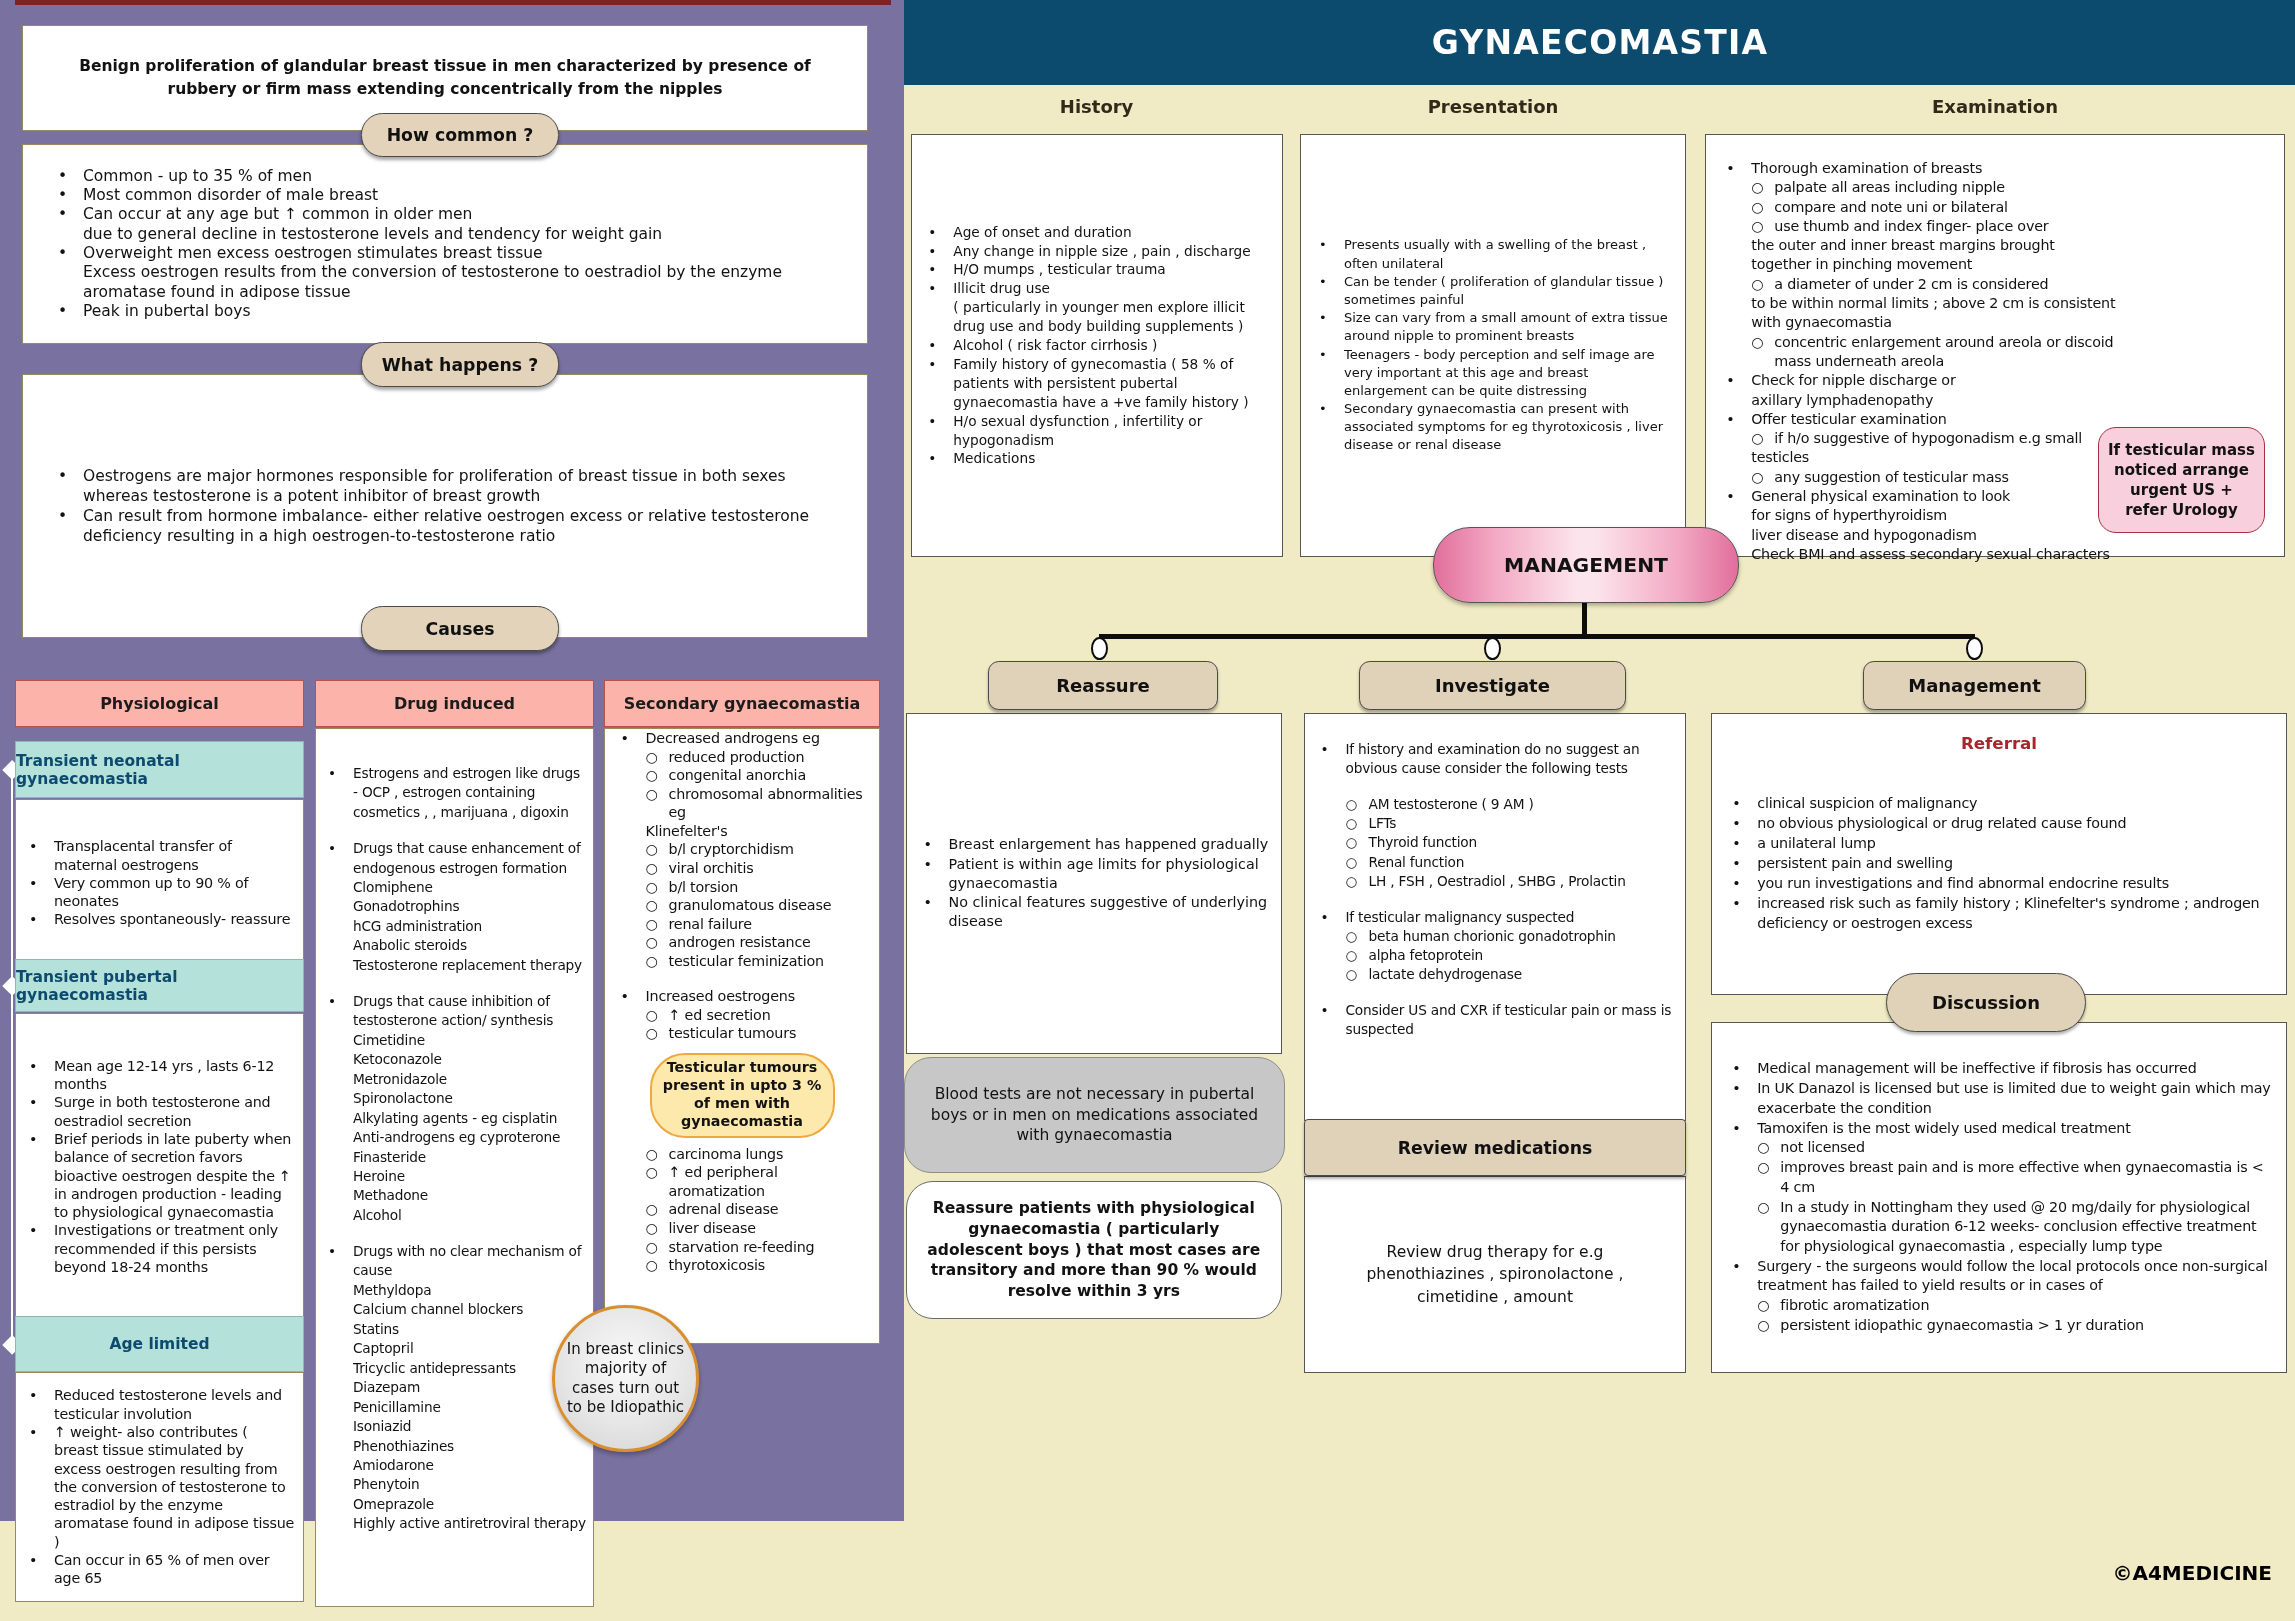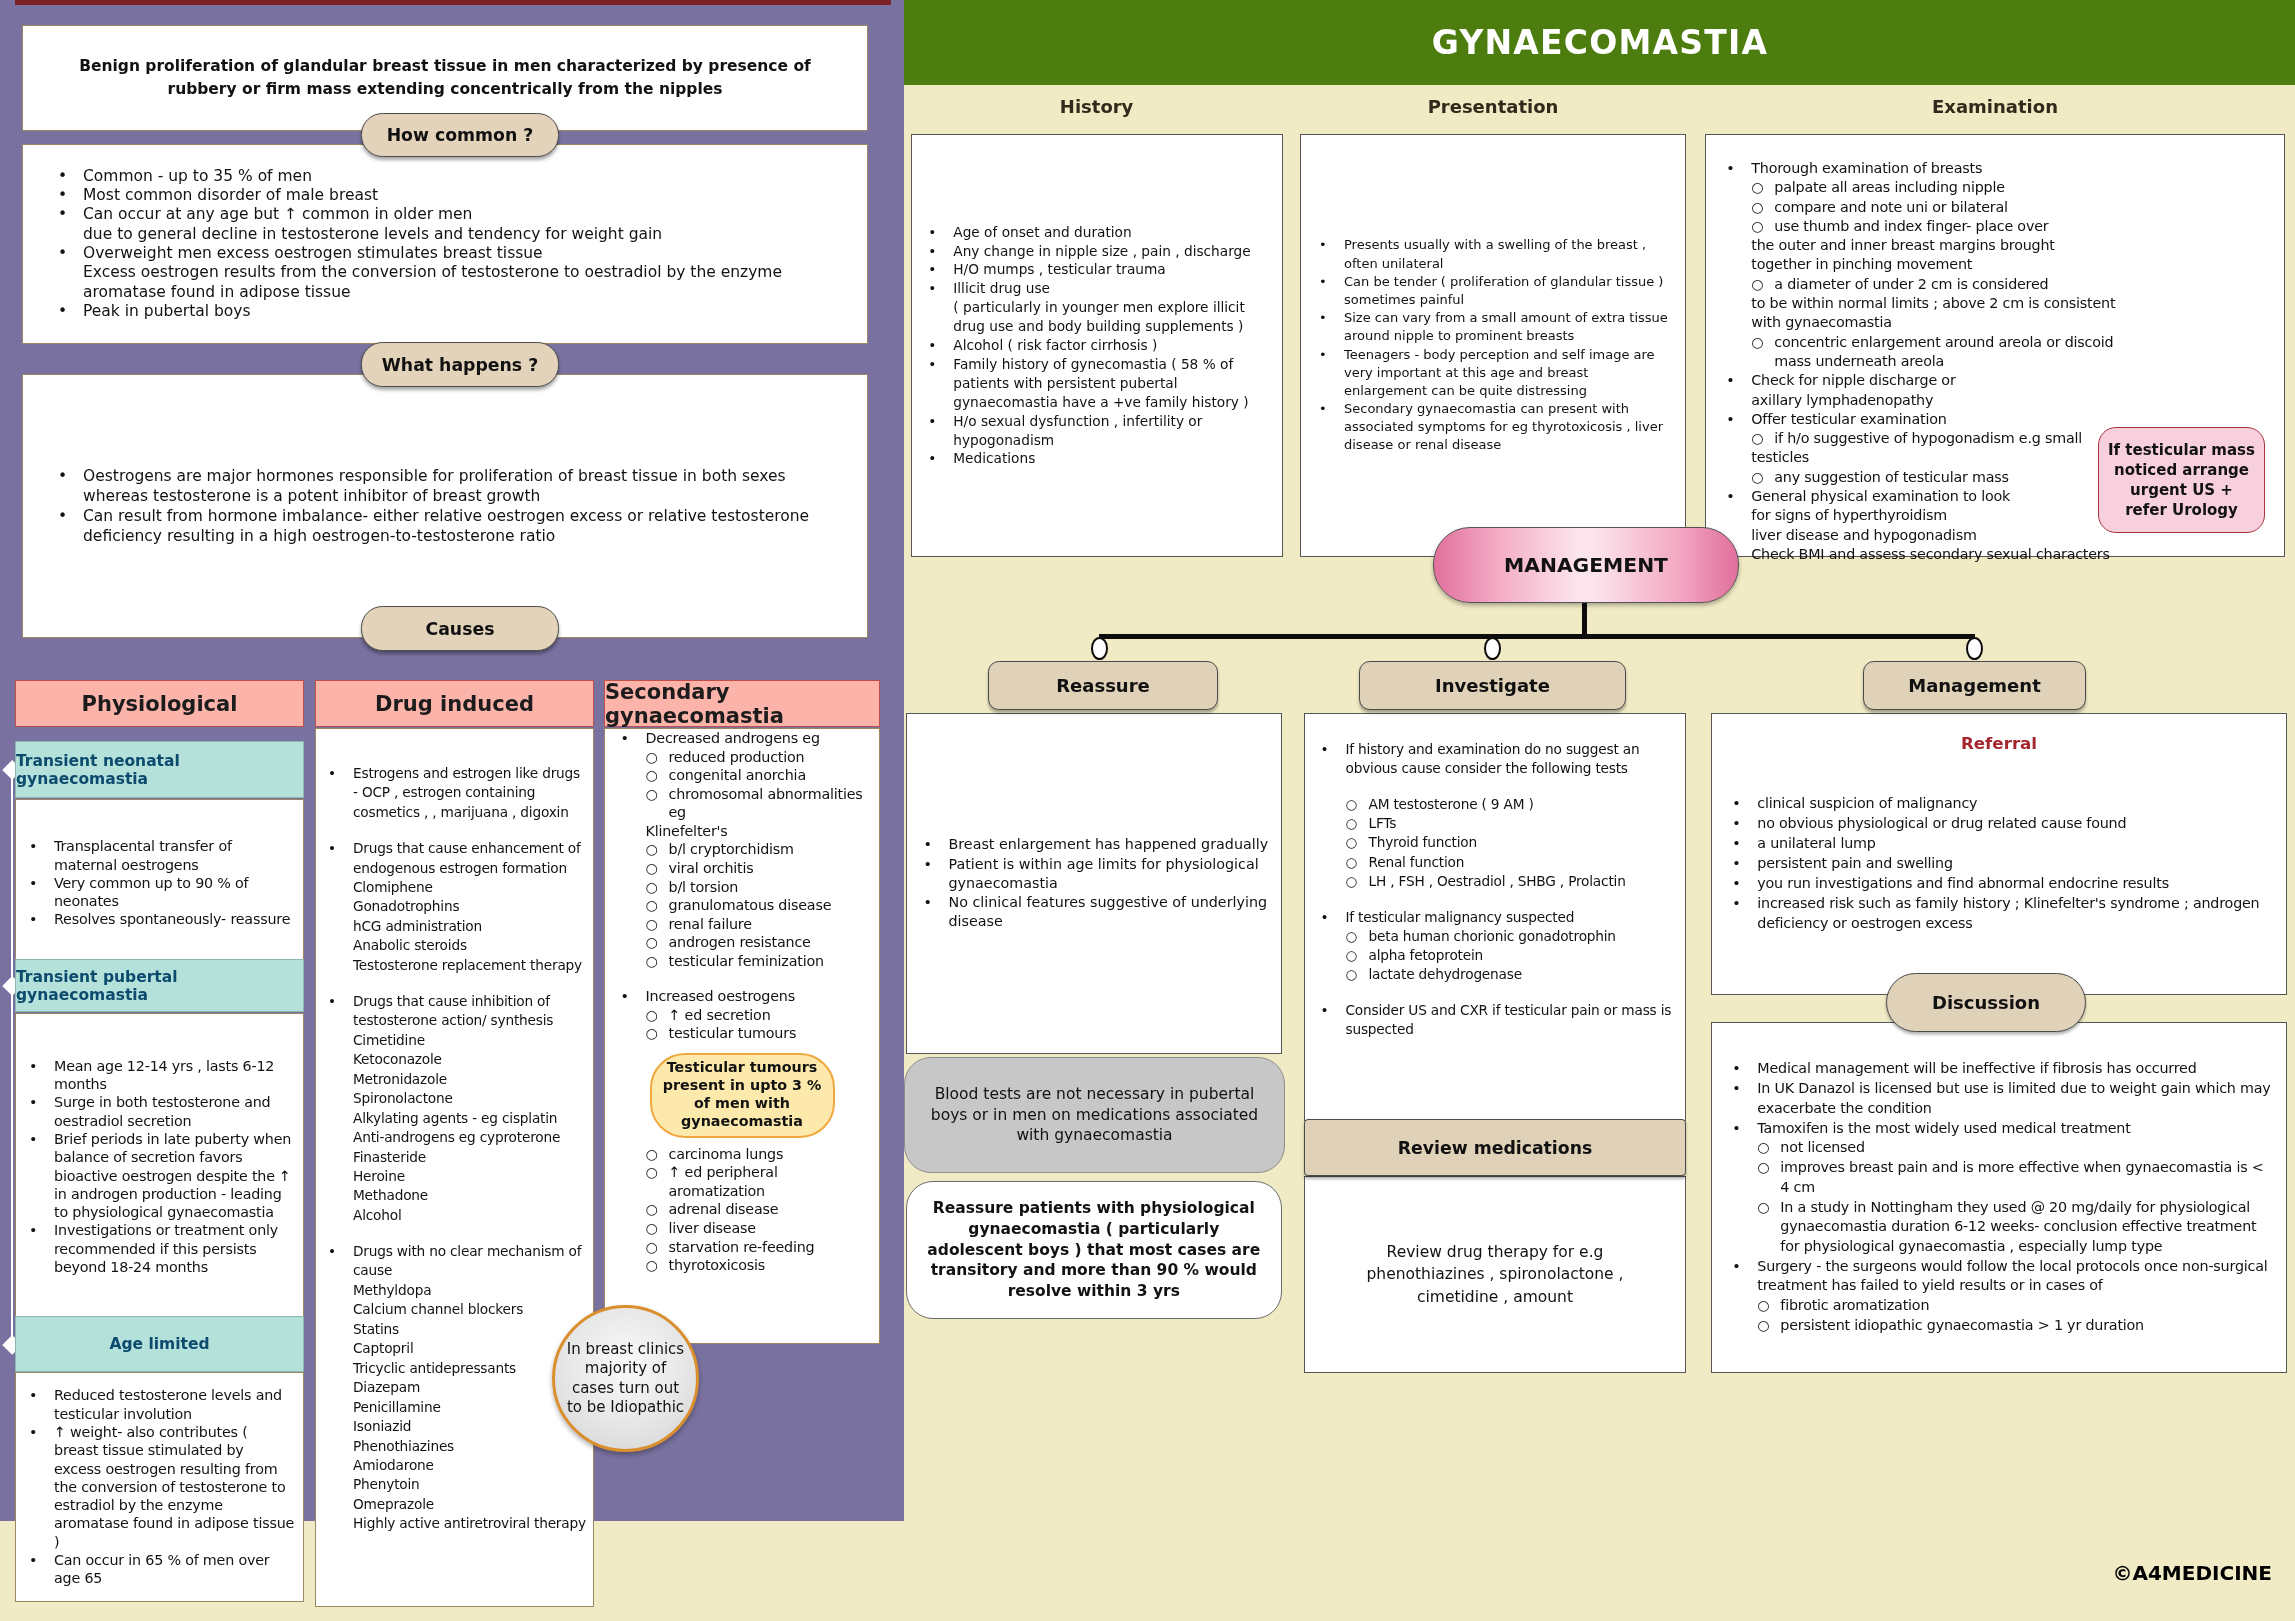--- a/index.html
+++ b/index.html
@@ -15,21 +15,21 @@
   #box-def{left:22px;top:25px;width:846px;height:106px;display:flex;align-items:center;justify-content:center;}
   #box-def .def-text{max-width:735px;text-align:center;font-weight:bold;font-size:15.5px;line-height:1.5;}
   #pill-how{left:361px;top:113px;width:196px;height:42px;}
   #box-how{left:22px;top:144px;width:846px;height:200px;display:flex;align-items:center;}
   #box-how .list{padding:0 24px 0 35px;font-size:15.5px;line-height:1.25;}
   #pill-what{left:361px;top:342px;width:196px;height:43px;}
   #box-what{left:22px;top:374px;width:846px;height:264px;display:flex;align-items:center;}
   #box-what .list{padding:0 24px 0 35px;font-size:15.5px;line-height:1.3;}
   #pill-causes{left:361px;top:606px;width:196px;height:43px;}
   .pinkhead{position:absolute;background:#fcb3a9;border:1.2px solid #bf4f49;box-sizing:border-box;
-        display:flex;align-items:center;justify-content:center;font-weight:bold;font-size:21px;color:#1c1c1c;}
+        display:flex;align-items:center;justify-content:center;font-weight:bold;font-size:16px;color:#1c1c1c;}
   .tealhead{position:absolute;background:#b5e1db;border:0.6px solid #8fb6b1;box-sizing:border-box;
         display:flex;align-items:center;justify-content:center;font-weight:bold;font-size:15.5px;color:#0c4a6e;z-index:4;}
   
   #c1-head{left:15px;top:680px;width:289px;height:47px;}
   #c1-teal1{left:15px;top:741px;width:289px;height:57px;}
   #c1-box1{left:15px;top:799px;width:289px;height:168px;display:flex;align-items:center;}
   #c1-teal2{left:15px;top:959px;width:289px;height:53px;}
   #c1-box2{left:15px;top:1013px;width:289px;height:307px;display:flex;align-items:center;}
   #c1-teal3{left:15px;top:1316px;width:289px;height:56px;}
   #c1-box3{left:15px;top:1372px;width:289px;height:230px;display:flex;align-items:center;}
@@ -48,21 +48,21 @@
         font-weight:bold;font-size:14.3px;line-height:1.25;padding:4.8px 9.6px;box-sizing:border-box;}
   .idio{position:absolute;left:552px;top:1305px;width:147px;height:147px;border-radius:50%;
         background:radial-gradient(circle at 50% 40%, #fafafa 0%, #e6e6e6 55%, #d2d2d2 100%);
         border:3px solid #da8f2e;display:flex;align-items:center;justify-content:center;text-align:center;
         font-size:15px;line-height:1.3;z-index:9;padding:9.6px;box-sizing:border-box;box-shadow:0 3px 5.4px rgba(0,0,0,.3);}
   .vline-left{position:absolute;left:10.8px;top:770px;width:2.4px;height:575px;background:#ffffff;z-index:2;}
   .diamond{position:absolute;width:14.3px;height:14.3px;background:#ffffff;transform:rotate(45deg);z-index:3;}
   #d1{left:4.8px;top:763px;} #d2{left:4.8px;top:979px;} #d3{left:4.8px;top:1338px;}
   
   .right-panel{position:absolute;left:904px;top:0;width:1392px;height:1621px;background:#f1ebc5;}
-  .navy{position:absolute;left:0;top:0;width:1392px;height:85px;background:#4d7c0f;display:flex;align-items:center;justify-content:center;}
+  .navy{position:absolute;left:0;top:0;width:1392px;height:85px;background:#0c4a6e;display:flex;align-items:center;justify-content:center;}
   .navy .title{color:#ffffff;font-weight:bold;font-size:33px;letter-spacing:1.2px;}
   .rhead{position:absolute;top:93px;height:27.5px;display:flex;align-items:center;justify-content:center;
         font-weight:bold;font-size:18px;color:#32291a;}
   #rh-history{left:6.6px;width:372px;} #rh-presentation{left:396px;width:386px;} #rh-exam{left:801px;width:580px;}
   .rbox{position:absolute;background:#ffffff;border:1.2px solid #565656;box-sizing:border-box;}
   #box-history{left:6.6px;top:134px;width:372px;height:423px;display:flex;align-items:center;}
   #box-history .list{padding:0 10.8px 0 16.7px;font-size:13.7px;line-height:1.38;}
   #box-presentation{left:396px;top:134px;width:386px;height:423px;display:flex;align-items:center;}
   #box-presentation .list{padding:0 10.8px 0 18px;font-size:13px;line-height:1.4;}
   #box-exam{left:801px;top:134px;width:580px;height:423px;display:flex;align-items:flex-start;}

